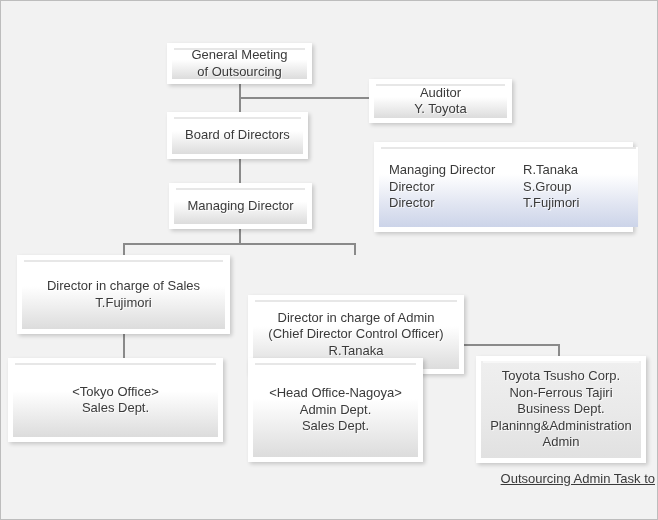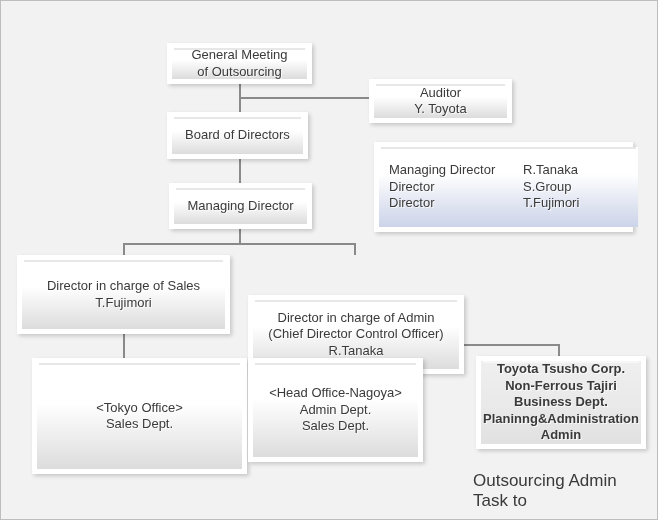--- a/index.html
+++ b/index.html
@@ -49,23 +49,23 @@
   .node.outsourced .panel::before{background:#f7f7f7;}
 
   
   .n-general   {left:166px;top:42px; width:145px;height:41px;}
   .n-auditor   {left:368px;top:78px; width:143px;height:44px;}
   .n-board     {left:166px;top:111px;width:141px;height:47px;}
   .n-managing  {left:168px;top:182px;width:143px;height:46px;}
   .n-officers  {left:373px;top:141px;width:259px;height:90px;}
   .n-sales-dir {left:16px; top:254px;width:213px;height:79px;}
   .n-admin-dir {left:247px;top:254px;width:216px;height:79px;margin-top:40px;}
-  .n-tokyo     {left:31px; top:357px;width:215px;height:116px;}
+  .n-tokyo     {left:7px; top:357px;width:215px;height:84px;}
   .n-head      {left:247px;top:357px;width:175px;height:104px;}
-  .n-outsourced{left:475px;top:355px;width:170px;height:93px;font-weight:bold;}
+  .n-outsourced{left:475px;top:355px;width:170px;height:107px;}
 
   
   .vline,.hline{position:absolute;background:#8a8a8a;}
   .vline{width:2px;}
   .hline{height:2px;}
   .l-gen-board   {left:238px;top:82px; height:30px;}
   .l-to-auditor  {left:239px;top:96px; width:129px;}
   .l-board-mng   {left:238px;top:157px;height:26px;}
   .l-mng-down    {left:238px;top:227px;height:17px;}
   .l-split       {left:122px;top:242px;width:233px;}
@@ -73,23 +73,24 @@
   .l-split-admin {left:353px;top:243px;height:11px;}
   .l-sales-tokyo {left:122px;top:332px;height:25px;}
   .l-admin-head  {left:353px;top:332px;height:25px;}
   .l-admin-out   {left:353px;top:343px;width:206px;}
   .l-out-down    {left:557px;top:344px;height:11px;}
 
   
   .caption{
     position:absolute;
     left:472px;top:470px;width:182px;
-    text-align:left;
-    font-size:17px;
+    text-align:right;
+    font-size:13px;
     color:#3a3a3a;
+    text-decoration:underline;
   }
 </style>
 </head>
 <body>
 
 <div class="stage">
 
   <div class="vline l-gen-board"></div>
   <div class="hline l-to-auditor"></div>
   <div class="vline l-board-mng"></div>

